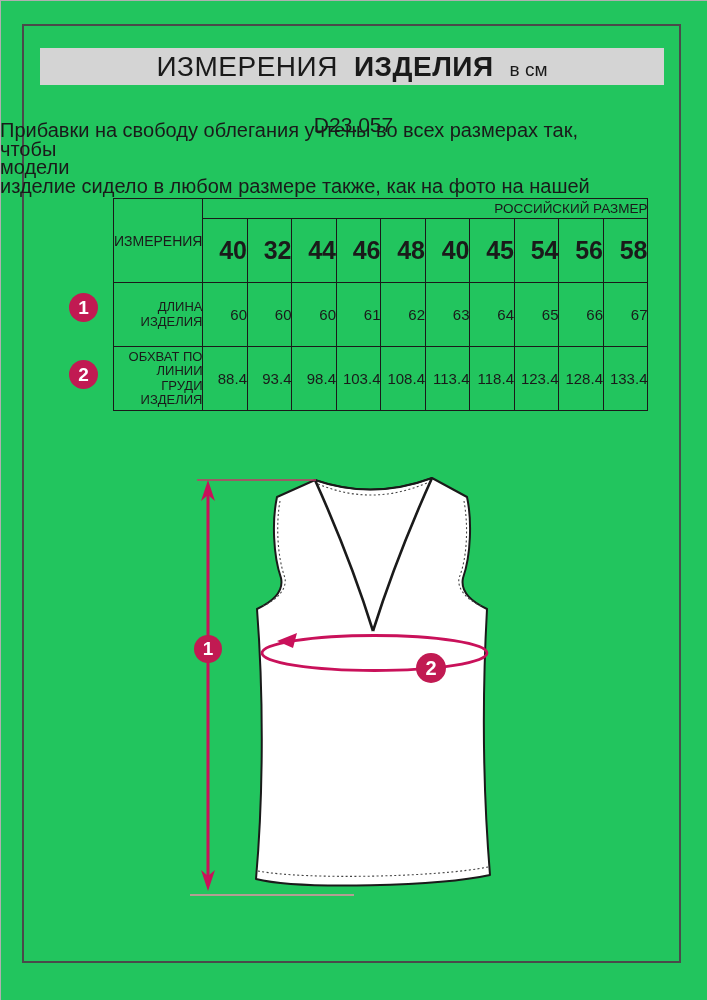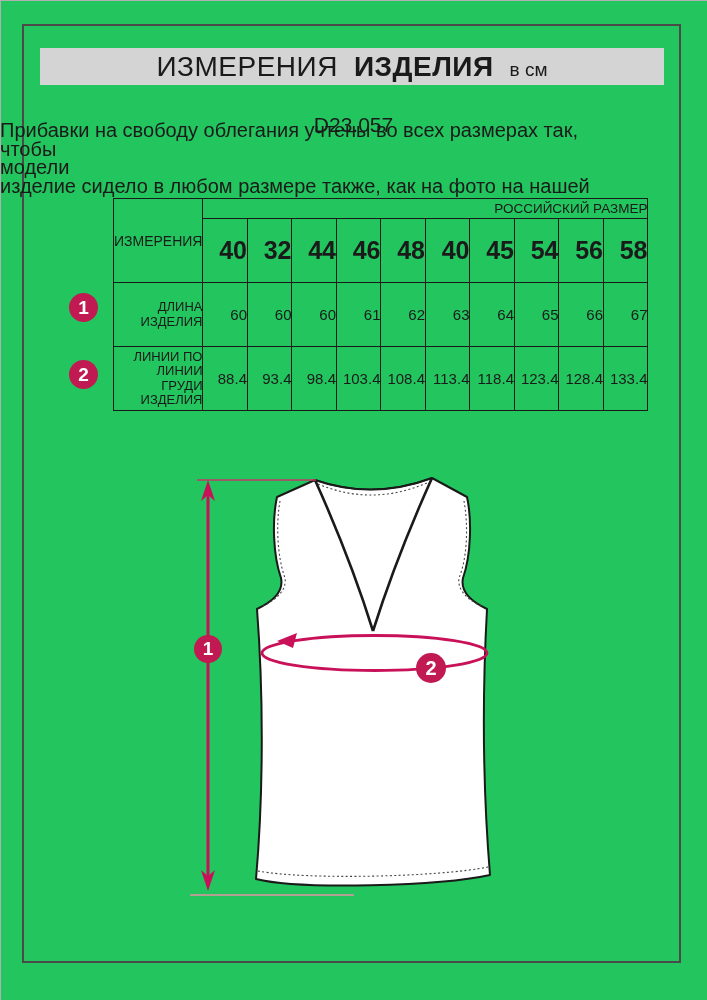--- a/index.html
+++ b/index.html
@@ -81,21 +81,21 @@
       <td class="val-cell">61</td>
       <td class="val-cell">62</td>
       <td class="val-cell">63</td>
       <td class="val-cell">64</td>
       <td class="val-cell">65</td>
       <td class="val-cell">66</td>
       <td class="val-cell">67</td>
     </tr>
     <tr>
       <td class="row-label">
-        <div>ЛИНИИ ПО</div>
+        <div>ОБХВАТ ПО</div>
         <div>ЛИНИИ</div>
         <div>ГРУДИ</div>
         <div>ИЗДЕЛИЯ</div>
       </td>
       <td class="val-cell">88.4</td>
       <td class="val-cell">93.4</td>
       <td class="val-cell">98.4</td>
       <td class="val-cell">103.4</td>
       <td class="val-cell">108.4</td>
       <td class="val-cell">113.4</td>

